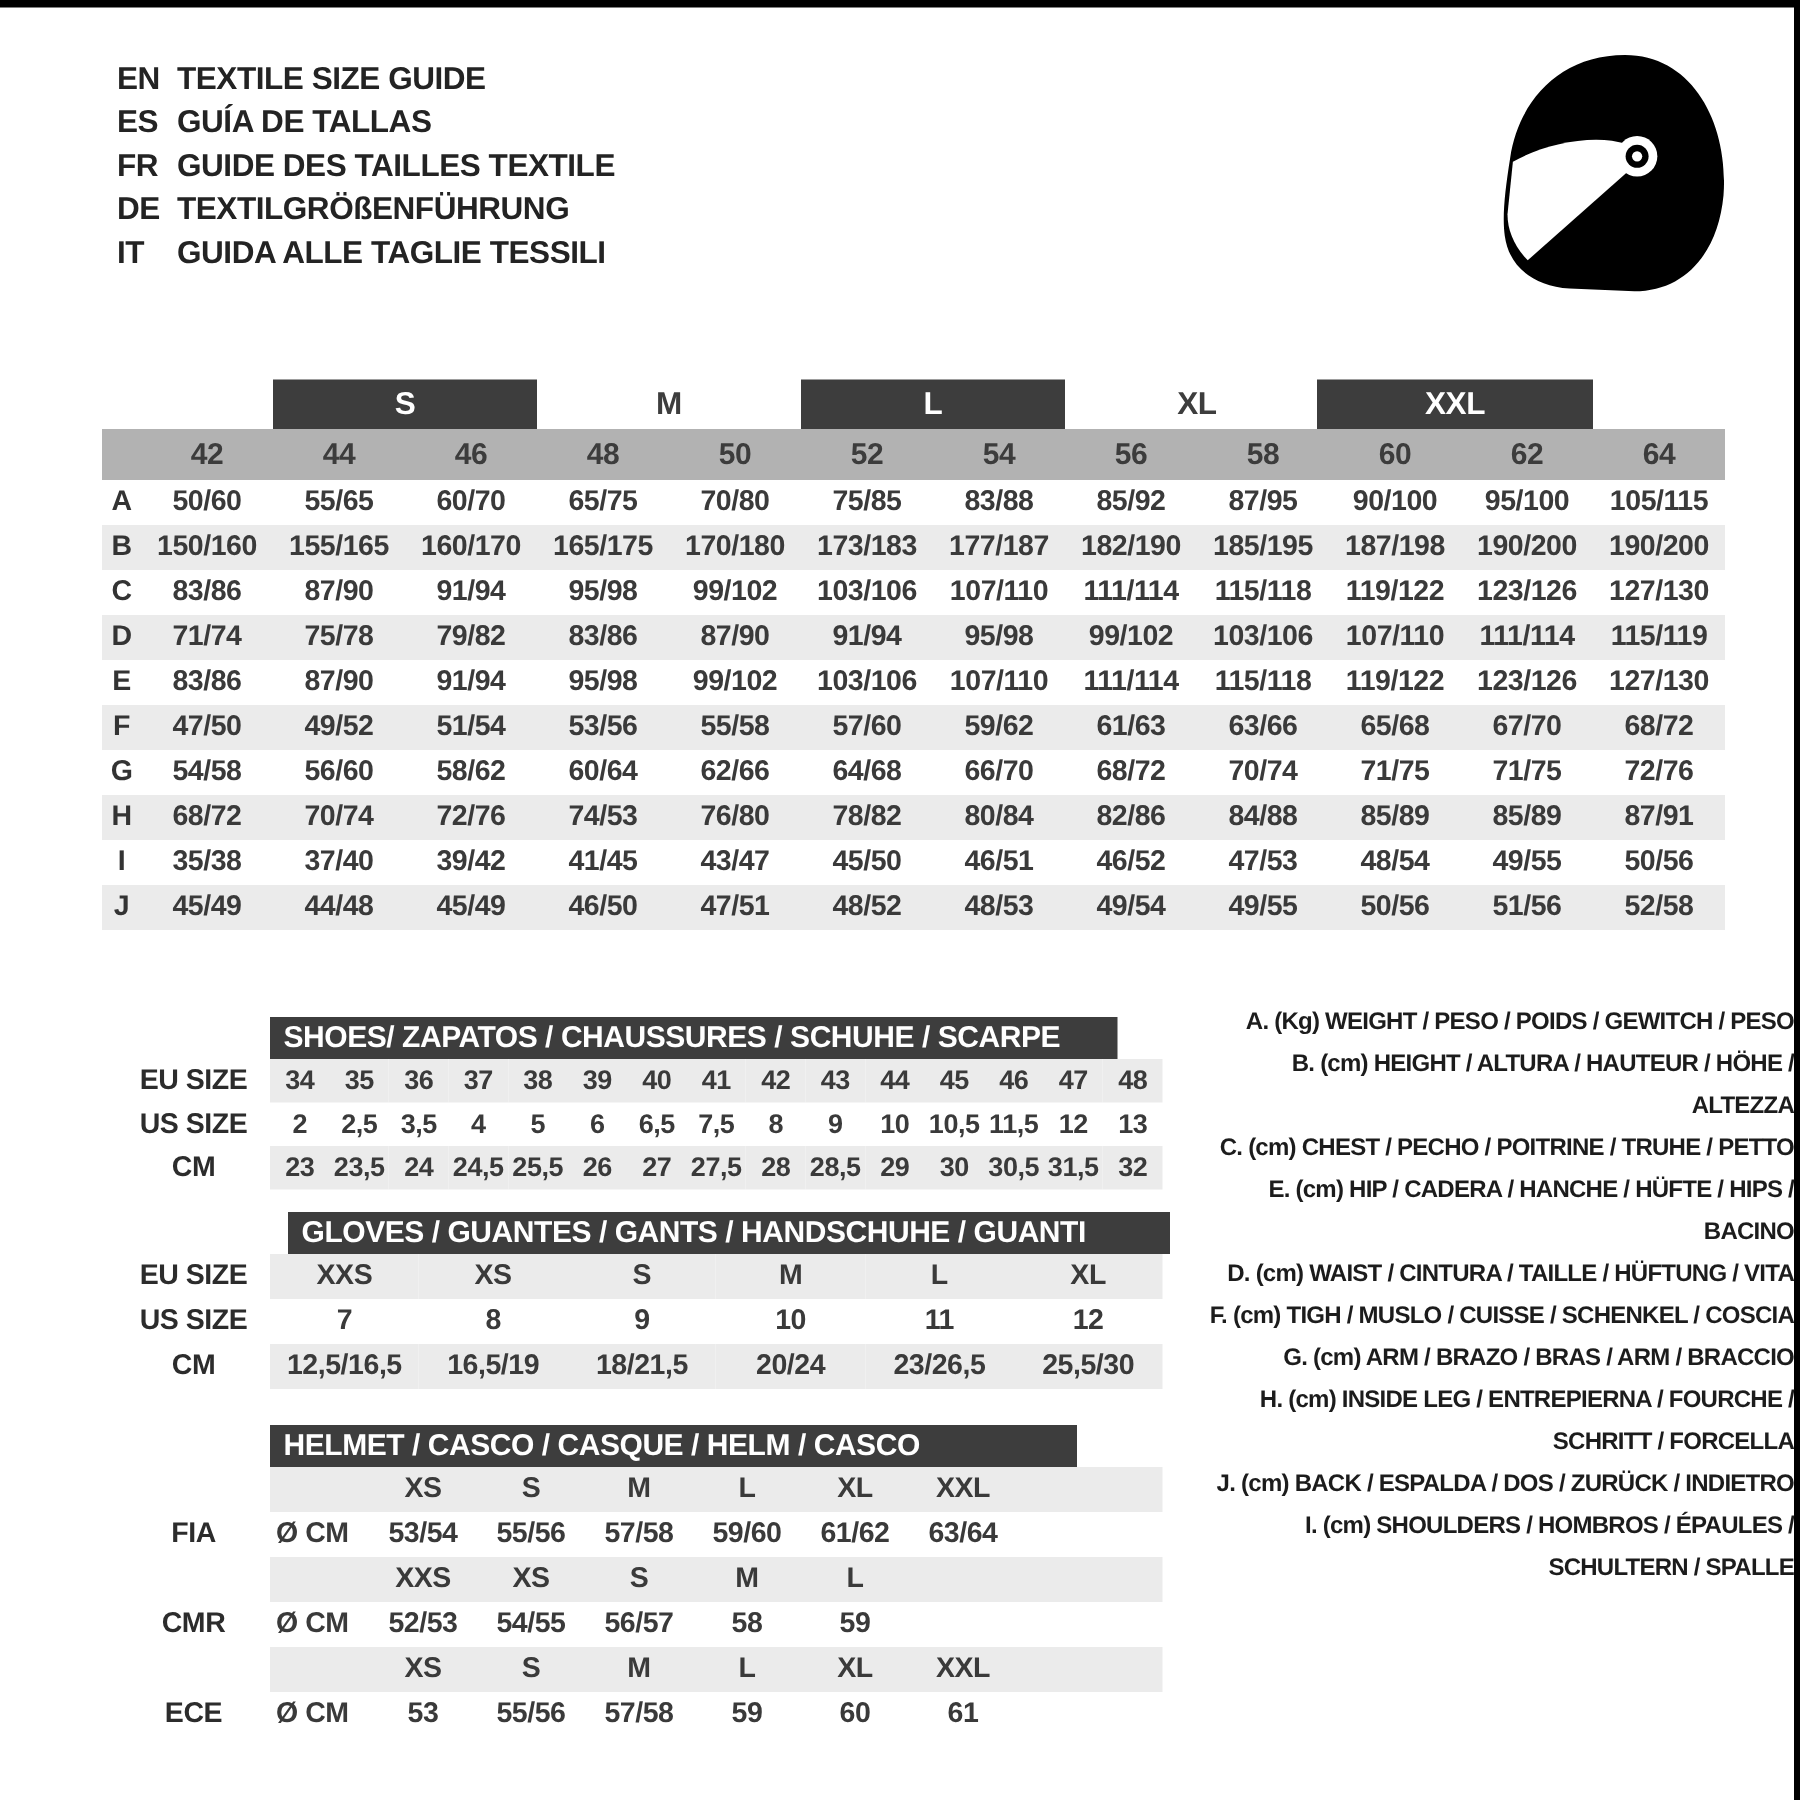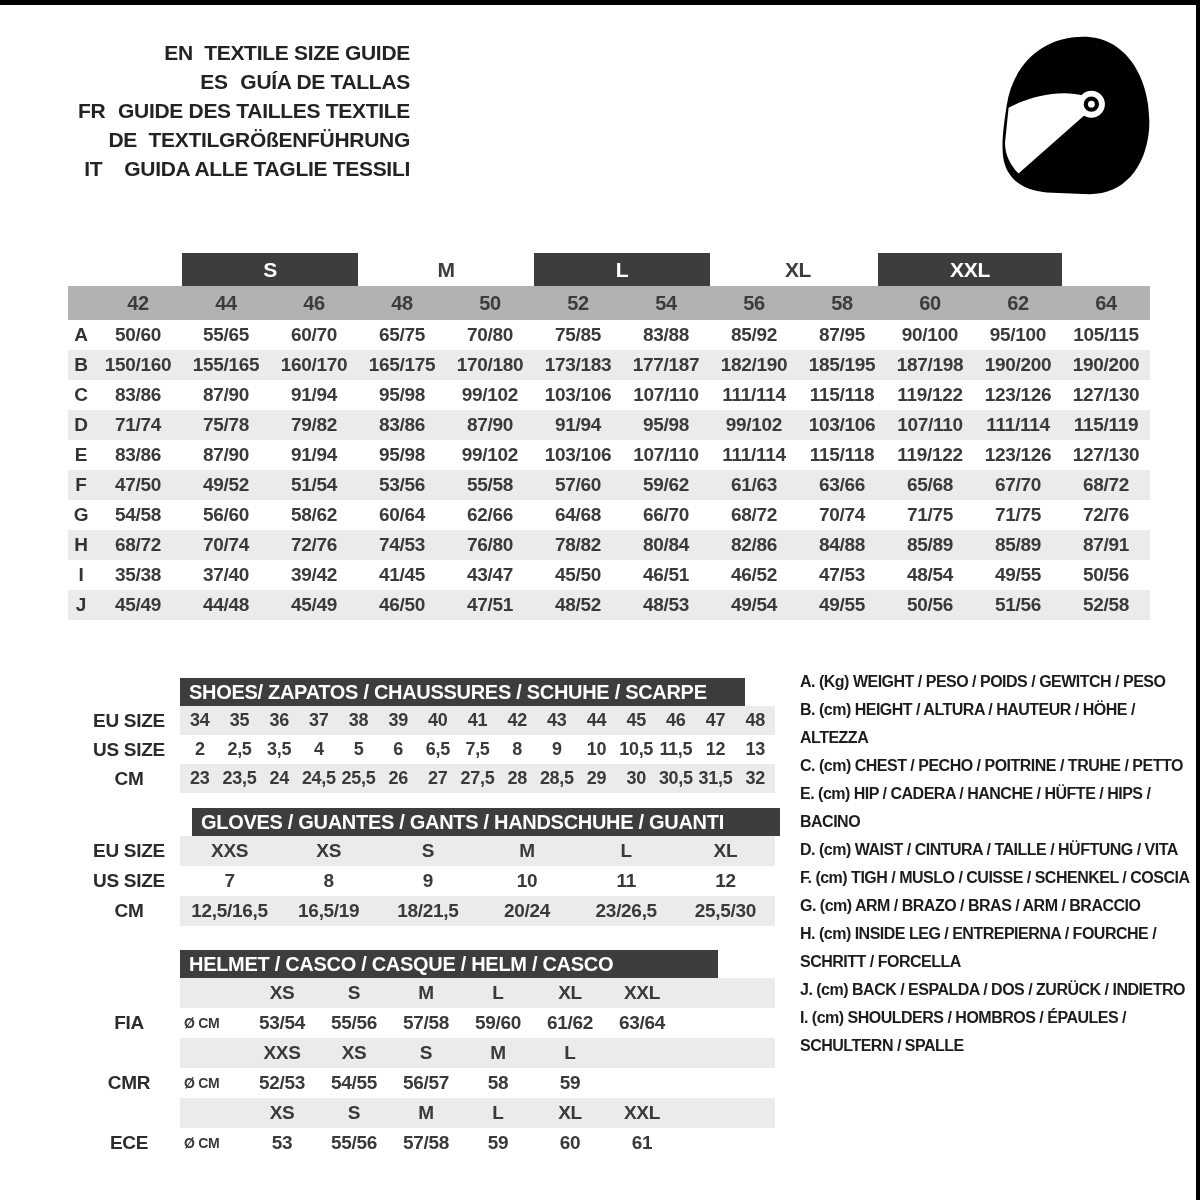--- a/index.html
+++ b/index.html
@@ -8,21 +8,21 @@
     font-family:"Liberation Sans", sans-serif;
     color:#373737;overflow:hidden;letter-spacing:-0.3px;
   }
   .abs{position:absolute;}
   
   .top-border{left:0;top:0;width:1200px;height:5px;background:#000;}
   .right-border{right:0;top:0;width:4px;height:1200px;background:#000;}
 
   
   .lang-block{left:78px;top:38px;}
-  .lang-row{display:flex;height:29px;line-height:29px;font-size:21px;font-weight:bold;color:#232323;justify-content:flex-end;}
+  .lang-row{display:flex;height:29px;line-height:29px;font-size:21px;font-weight:bold;color:#232323;}
   .lang-code{width:40px;}
   
   .helmet-icon{left:975px;top:25px;width:195px;height:180px;}
 
   
   .size-bands{left:0;top:253px;width:1200px;height:33px;}
   .band{position:absolute;top:0;height:33px;line-height:33px;text-align:center;
         font-size:21px;font-weight:bold;color:#3d3d3d;}
   .band.bar{background:#3d3d3d;color:#ffffff;}
   .band-s{left:182px;width:176px;}
@@ -59,29 +59,29 @@
   
   .gloves-rows{left:68px;top:836px;width:707px;}
   .grow{display:grid;grid-template-columns:112px repeat(6,1fr);height:30px;}
   .grow:nth-of-type(odd) .cell{background:#ebebeb;}
   .grow .cell,.grow .side-label{line-height:30px;}
   .grow .cell{font-size:19px;}
 
   
   .helmet-rows{left:68px;top:978px;width:707px;}
   .hrow{display:grid;grid-template-columns:112px 66px repeat(6,72px) 1fr;height:30px;}
-  .hunit{font-size:14px;font-weight:bold;line-height:30px;padding-left:4px;color:#3a3a3a;white-space:nowrap;}
+  .hunit{font-size:19px;font-weight:bold;line-height:30px;padding-left:4px;color:#3a3a3a;white-space:nowrap;}
   .hcell{font-size:19px;font-weight:bold;line-height:30px;text-align:center;color:#3a3a3a;white-space:nowrap;}
   .hfiller{}
   .hrow:nth-of-type(odd) .hunit,
   .hrow:nth-of-type(odd) .hcell,
   .hrow:nth-of-type(odd) .hfiller{background:#ebebeb;}
 
   
-  .legend{left:800px;top:668px;width:396px;}
+  .legend{left:800px;top:668px;width:396px;text-align:right;}
   .legend-line{font-size:16px;font-weight:bold;line-height:28px;color:#1c1c1c;letter-spacing:-0.5px;}
 </style>
 </head>
 <body>
 
 <div class="abs top-border"></div>
 <div class="abs right-border"></div>
 
 <div class="abs lang-block">
 

